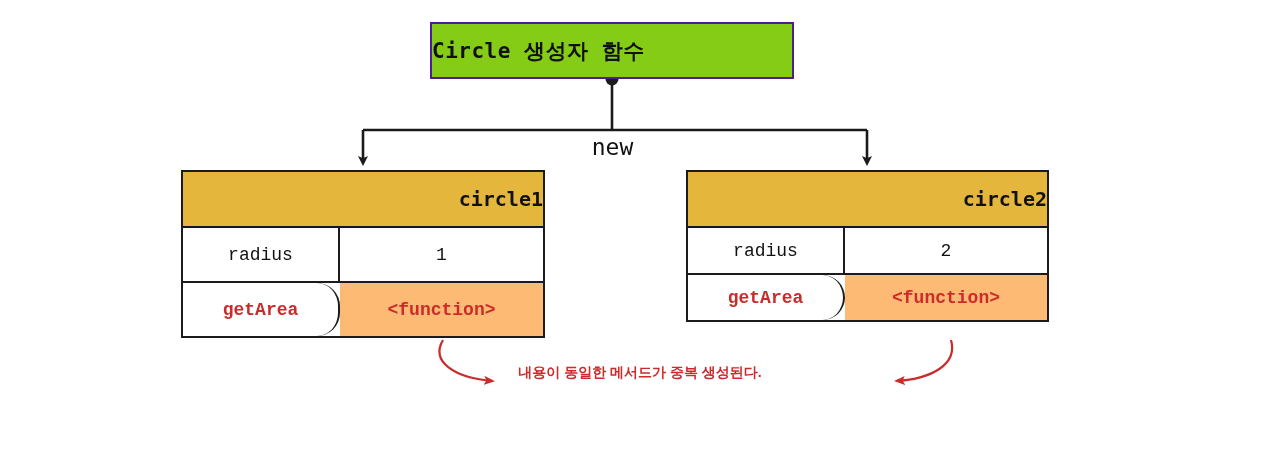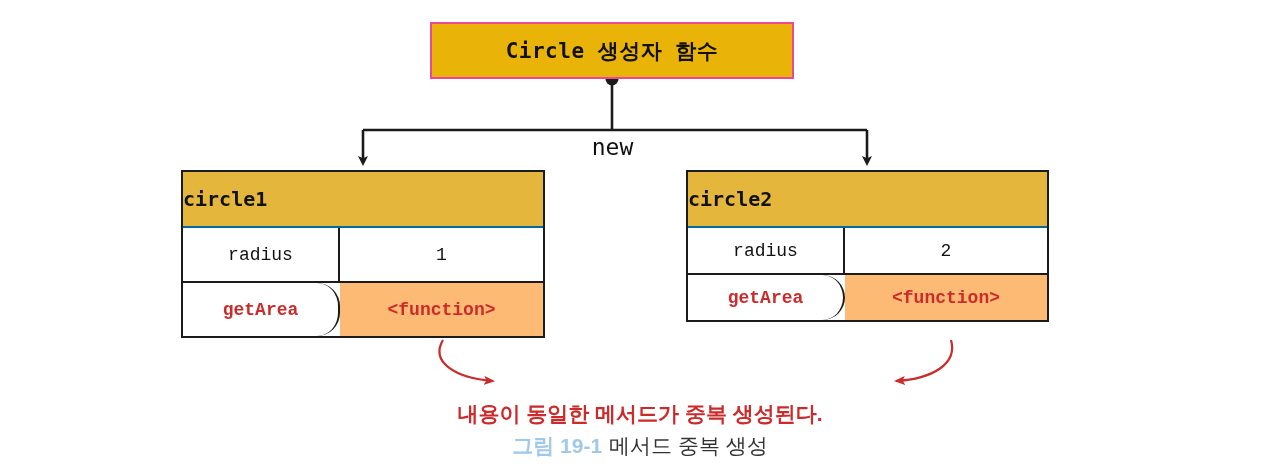--- a/index.html
+++ b/index.html
@@ -20,25 +20,25 @@
     position: absolute;
     left: 0; top: 0;
     width: 1280px;
     height: 475px;
   }
 
   
   .node-box {
     position: absolute;
     box-sizing: border-box;
-    border: 2px solid #ec4899;
-    background: #eab308;
+    border: 2px solid #4c1d95;
+    background: #84cc16;
     display: flex;
     align-items: center;
-    justify-content: center;
+    justify-content: flex-start;
   }
   .node-title {
     font-family: "DejaVu Sans Mono", "Liberation Mono", monospace;
     font-weight: bold;
     font-size: 21px;
     letter-spacing: 0.5px;
     color: #111111;
     white-space: nowrap;
   }
 
@@ -57,24 +57,24 @@
     background: #ffffff;
     display: flex;
     flex-direction: column;
   }
   #circle1-table { left: 181px; top: 170px; width: 364px; height: 168px; }
   #circle2-table { left: 686px; top: 170px; width: 363px; height: 152px; }
 
   .inst-header {
     height: 54px;
     background: #e5b63c;
-    border-bottom: 2px solid #0369a1;
+    border-bottom: 2px solid #0f172a;
     display: flex;
     align-items: center;
-    justify-content: flex-start;
+    justify-content: flex-end;
     flex: 0 0 54px;
   }
   .inst-header .inst-name {
     font-family: "DejaVu Sans Mono", "Liberation Mono", monospace;
     font-weight: bold;
     font-size: 20px;
     color: #111111;
   }
   .inst-row {
     display: flex;
@@ -125,24 +125,23 @@
 
   
   #annotation-text {
     position: absolute;
     left: 440px;
     top: 364px;
     width: 400px;
     text-align: center;
     font-family: "Liberation Sans", sans-serif;
     font-weight: bold;
-    font-size: 21px;
+    font-size: 14px;
     color: #cc2b2b;
     white-space: nowrap;
-    margin-top: 36px;
   }
 
   
   #caption {
     position: absolute;
     left: 0;
     top: 432px;
     width: 1280px;
     text-align: center;
     font-size: 21px;
@@ -225,17 +224,14 @@
       <div class="cell cell-val">2</div>
     </div>
     <div class="inst-row">
       <div class="cell cell-key method">getArea</div>
       <div class="cell cell-val fn">&lt;function&gt;</div>
     </div>
   </div>
 
   <div id="annotation-text">내용이 동일한 메서드가 중복 생성된다.</div>
 
-  <div id="caption">
-    <span class="cap-num">그림 19-1</span><span class="cap-title">메서드 중복 생성</span>
-  </div>
 
 </div>
 
 </body></html>

